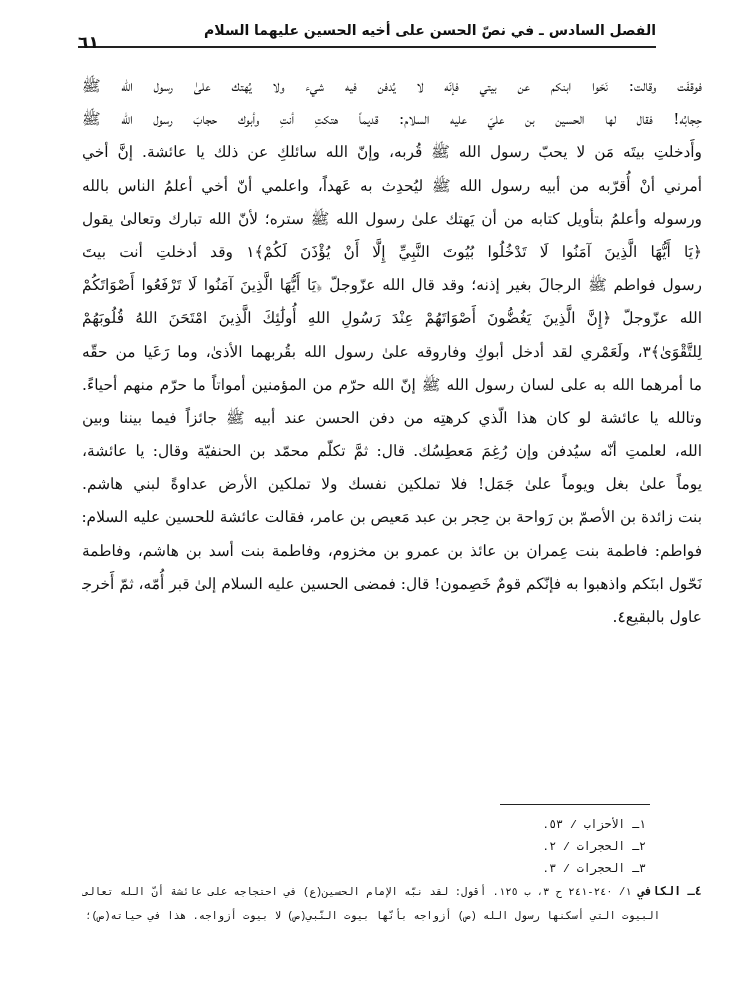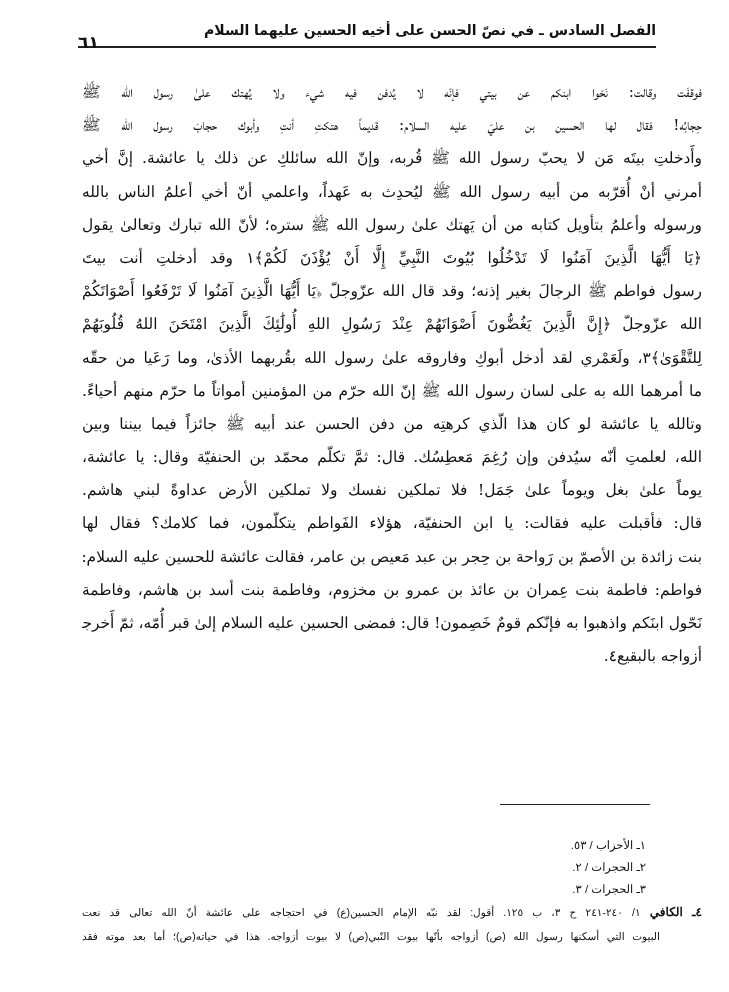--- a/index.html
+++ b/index.html
@@ -15,36 +15,36 @@
       position: absolute; right: 0; top: 2px;
       font-family: "DejaVu Sans", sans-serif; font-weight: bold; font-size: 14px;
       white-space: nowrap;
       text-align: center;
     }
     .page-number {
       position: absolute; left: 0; top: 12px;
       font-family: "DejaVu Sans", sans-serif; font-weight: bold; font-size: 17px;
     }
     .body-text {
-      position: absolute; left: 82px; top: 76px; width: 620px;
+      position: absolute; left: 82px; top: 70px; width: 620px;
       direction: rtl; text-align: justify;
       font-family: "DejaVu Serif", serif; font-size: 15.4px; line-height: 33.2px;
     }
     .line {
       display: block; white-space: nowrap; text-align-last: justify;
       text-align: justify; overflow: hidden; height: 33.2px;
     }
     .line.last { text-align-last: right; }
     .footnote-rule {
       position: absolute; left: 500px; top: 804px; width: 150px; height: 0;
       border-top: 1.5px solid #222;
     }
     .footnotes {
-      position: absolute; left: 82px; top: 834px; width: 620px;
-      direction: rtl; font-family: Liberation Sans, sans-serif; font-size: 11.5px;
+      position: absolute; left: 82px; top: 814px; width: 620px;
+      direction: rtl; font-family: Liberation Mono, monospace; font-size: 11.5px;
     }
     .fn { display: block; line-height: 22px; white-space: nowrap; padding-right: 56px; }
     .fn4 { padding-right: 0; line-height: 24px; font-size: 10.5px; white-space: normal; }
     .fn4 .src { font-weight: bold; font-size: 12px; }
     .fn4-line { display: block; white-space: nowrap; overflow: hidden; text-align-last: justify; text-align: justify; }
     .fn4-line.cont { padding-right: 42px; }
   </style>
 </head>
 <body>
 
@@ -60,25 +60,24 @@
   <span class="line">أمرني أنْ أُقرّبه من أبيه رسول الله ﷺ ليُحدِث به عَهداً، واعلمي أنّ أخي أعلمُ الناس بالله</span>
   <span class="line">ورسوله وأعلمُ بتأويل كتابه من أن يَهتك علىٰ رسول الله ﷺ ستره؛ لأنّ الله تبارك وتعالىٰ يقول</span>
   <span class="line">﴿يَا أَيُّهَا الَّذِينَ آمَنُوا لَا تَدْخُلُوا بُيُوتَ النَّبِيِّ إِلَّا أَنْ يُؤْذَنَ لَكُمْ﴾١ وقد أدخلتِ أنت بيتَ</span>
   <span class="line">رسول فواطم ﷺ الرجالَ بغير إذنه؛ وقد قال الله عزّوجلّ ﴿يَا أَيُّهَا الَّذِينَ آمَنُوا لَا تَرْفَعُوا أَصْوَاتَكُمْ</span>
   <span class="line">الله عزّوجلّ ﴿إِنَّ الَّذِينَ يَغُضُّونَ أَصْوَاتَهُمْ عِنْدَ رَسُولِ اللهِ أُولَٰئِكَ الَّذِينَ امْتَحَنَ اللهُ قُلُوبَهُمْ</span>
   <span class="line">لِلتَّقْوَىٰ﴾٣، ولَعَمْري لقد أدخل أبوكِ وفاروقه علىٰ رسول الله بقُربهما الأذىٰ، وما رَعَيا من حقّه</span>
   <span class="line">ما أمرهما الله به على لسان رسول الله ﷺ إنّ الله حرّم من المؤمنين أمواتاً ما حرّم منهم أحياءً.</span>
   <span class="line">وتالله يا عائشة لو كان هذا الّذي كرهتِه من دفن الحسن عند أبيه ﷺ جائزاً فيما بيننا وبين</span>
   <span class="line">الله، لعلمتِ أنّه سيُدفن وإن رُغِمَ مَعطِسُك. قال: ثمَّ تكلّم محمّد بن الحنفيّة وقال: يا عائشة،</span>
   <span class="line">يوماً علىٰ بغل ويوماً علىٰ جَمَل! فلا تملكين نفسك ولا تملكين الأرض عداوةً لبني هاشم.</span>
-  <span class="line">قال: فأقبلت عليه فقالت: يا ابن الحنفيّة، هؤلاء الفَواطم يتكلّمون، فما كلامك؟ فقال لها</span>
   <span class="line">بنت زائدة بن الأصمّ بن رَواحة بن حِجر بن عبد مَعيص بن عامر، فقالت عائشة للحسين عليه السلام:</span>
   <span class="line">فواطم: فاطمة بنت عِمران بن عائذ بن عمرو بن مخزوم، وفاطمة بنت أسد بن هاشم، وفاطمة</span>
   <span class="line">نَحّول ابنَكم واذهبوا به فإنّكم قومٌ خَصِمون! قال: فمضى الحسين عليه السلام إلىٰ قبر أُمّه، ثمّ أَخرجه</span>
-  <span class="line last">أزواجه بالبقيع٤.</span>
+  <span class="line last">عاول بالبقيع٤.</span>
 </div>
 
 <div class="footnote-rule"></div>
 
 <div class="footnotes">
   <span class="fn">١ـ الأحزاب / ٥٣.</span>
   <span class="fn">٢ـ الحجرات / ٢.</span>
   <span class="fn">٣ـ الحجرات / ٣.</span>
   <div class="fn fn4">
     <span class="fn4-line">

